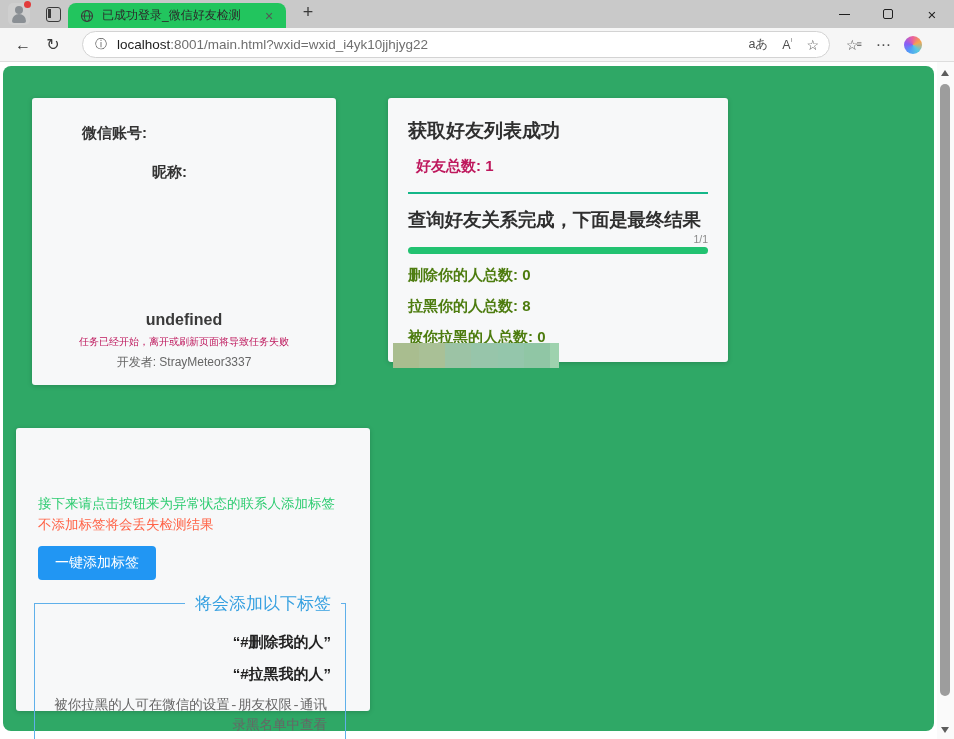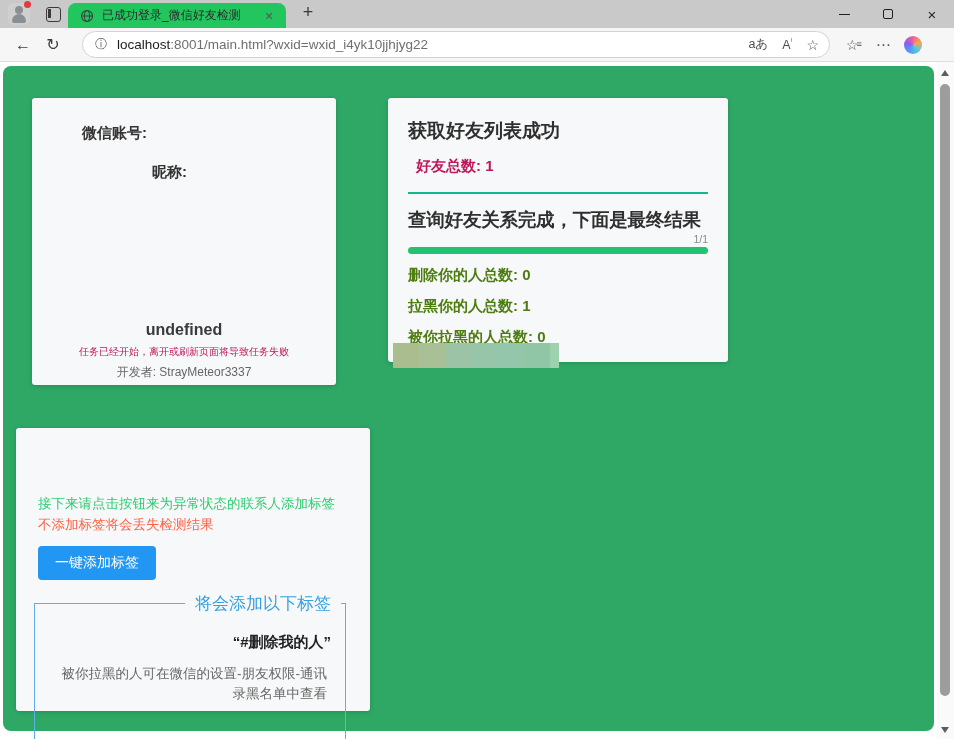--- a/index.html
+++ b/index.html
@@ -47,21 +47,21 @@
   .copilot-icon { margin-left:12px; margin-right:8px; width:18px; height:18px; border-radius:50%; cursor:pointer;
     background:conic-gradient(from 210deg,#4e9df7,#8a5cf5,#e95fa0,#f6a54b,#58c8e0,#4e9df7); }
 
   
   .page { position:relative; width:954px; height:677px; background:#fff; }
   .green-bg { position:absolute; left:3px; top:4px; width:931px; height:665px; background:#2fa866; border-radius:8px; }
 
   .card { position:absolute; background:#f7f8f9; border-radius:3px; box-shadow:0 1px 5px rgba(0,0,0,.18); }
 
   
-  .account-card { left:32px; top:36px; width:304px; height:287px; display:flex; flex-direction:column; padding:26px 16px 4px; }
+  .account-card { left:32px; top:36px; width:304px; height:287px; display:flex; flex-direction:column; padding:26px 16px 14px; }
   .acct-label { font-size:15px; font-weight:bold; color:#333; margin-left:34px; }
   .nick-label { font-size:15px; font-weight:bold; color:#333; margin-left:104px; margin-top:20px; }
   .acct-bottom { margin-top:auto; text-align:center; }
   .undefined-text { font-size:16px; font-weight:bold; color:#3a3a3a; }
   .task-warning { font-size:10px; color:#be185d; margin-top:6px; white-space:nowrap; }
   .developer { font-size:12px; color:#666; margin-top:5px; }
 
   
   .result-card { left:388px; top:36px; width:340px; height:264px; padding:20px 20px 0; }
   .result-title { font-size:19px; font-weight:bold; color:#2f2f2f; white-space:nowrap; }
@@ -81,21 +81,21 @@
   
   .tag-card { left:16px; top:366px; width:354px; height:283px; padding:24px 22px 0; }
   .instr-green { font-size:13.5px; color:#2ecc71;margin-top:43px; }
   .instr-orange { font-size:13.5px; color:#ff6347; margin-top:3px; }
   .add-tag-btn { display:inline-block; margin-top:12px; padding:8px 17px; font-size:14px; color:#fff;
     background:#2196f3; border:none; border-radius:4px; cursor:pointer; font-family:inherit; }
   .tag-fieldset { margin:12px 0 0 -4px; width:312px; height:148px; border:1px solid #5fb0ea; padding:4px 14px 0;text-align:right; }
   .tag-legend { margin-left:10px; padding:0 10px; font-size:17px; color:#36a0e0; }
   .tag-name { font-size:15px; font-weight:bold; color:#222; margin:14px 0 0 2px; }
   .tag-name + .tag-name { margin-top:13px; }
-  .tag-note { font-size:13.5px; color:#666; line-height:1.45; margin:12px 0 0 2px; width:276px; }
+  .tag-note { font-size:13.5px; color:#666; line-height:1.45; margin:12px 0 0 2px; width:276px;font-family:Liberation Mono, monospace; }
 
   
   .scrollbar { position:absolute; right:0; top:0; width:17px; height:677px; background:#fafafa; }
   .sb-arrow-up { position:absolute; top:8px; left:4px; width:0; height:0;
     border-left:4.5px solid transparent; border-right:4.5px solid transparent; border-bottom:6px solid #5d5d5d; }
   .sb-thumb { position:absolute; top:22px; left:3px; width:10px; height:612px; border-radius:5px; background:#9d9d9d; cursor:pointer; }
   .sb-arrow-down { position:absolute; bottom:6px; left:4px; width:0; height:0;
     border-left:4.5px solid transparent; border-right:4.5px solid transparent; border-top:6px solid #5d5d5d; }
 </style>
 </head>
@@ -162,41 +162,42 @@
   </div>
 
   <div class="card result-card">
     <div class="result-title">获取好友列表成功</div>
     <div class="friends-total">好友总数: 1</div>
     <div class="green-divider"></div>
     <div class="result-title result-title2">查询好友关系完成，下面是最终结果</div>
     <div class="fraction">1/1</div>
     <div class="progress-bar"></div>
     <div class="stat-line">删除你的人总数: 0</div>
-    <div class="stat-line">拉黑你的人总数: 1</div>
+    <div class="stat-line">拉黑你的人总数: 8</div>
     <div class="stat-line">被你拉黑的人总数: 0</div>
   </div>
 
   <div class="censor-strip">
       <div class="censor-cell" style="background: rgb(169, 189, 143);"></div>
       <div class="censor-cell" style="background: rgb(169, 192, 150);"></div>
       <div class="censor-cell" style="background: rgb(156, 195, 165);"></div>
       <div class="censor-cell" style="background: rgb(151, 197, 170);"></div>
       <div class="censor-cell" style="background: rgb(148, 198, 171);"></div>
       <div class="censor-cell" style="background: rgb(144, 198, 165);"></div>
       <div class="censor-cell" style="background: rgb(158, 210, 174);"></div>
     </div>
 
   <div class="card tag-card">
     <div class="instr-green">接下来请点击按钮来为异常状态的联系人添加标签</div>
     <div class="instr-orange">不添加标签将会丢失检测结果</div>
     <button class="add-tag-btn">一键添加标签</button>
     <fieldset class="tag-fieldset">
       <legend class="tag-legend">将会添加以下标签</legend>
       <div class="tag-name">“#删除我的人”</div>
+      <div class="tag-name">“#拉黑我的人”</div>
       <div class="tag-note">被你拉黑的人可在微信的设置-朋友权限-通讯录黑名单中查看</div>
     </fieldset>
   </div>
 
   <div class="scrollbar">
     <div class="sb-arrow-up"></div>
     <div class="sb-thumb"></div>
     <div class="sb-arrow-down"></div>
   </div>
 </div>

